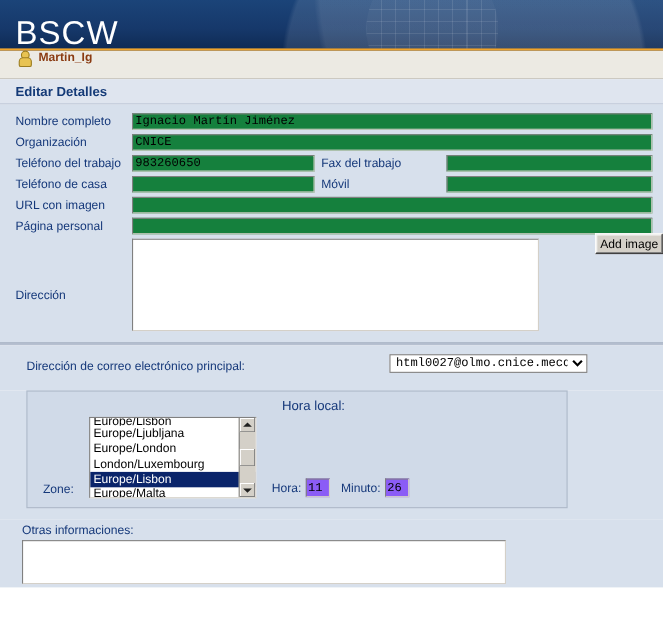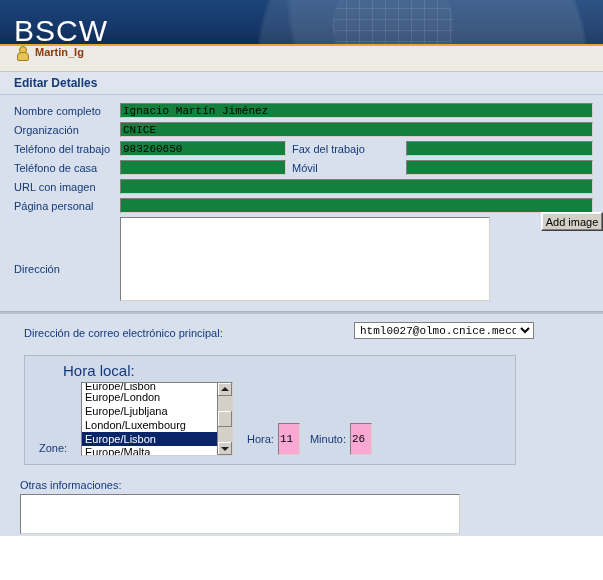--- a/index.html
+++ b/index.html
@@ -228,23 +228,24 @@
   }
   .tz-box {
     border: 1px solid #aeb9c9;
     background: #d0dae8;
     padding: 6px 8px 8px 14px;
     width: 492px;
     box-sizing: border-box;
   }
   .tz-title {
     color: #15387a;
-    font-size: 15px;
+    font-size: 12px;
     margin-bottom: 3px;
     padding-left: 24px;
+    text-align: center;
   }
   .tz-row {
     display: flex;
     align-items: flex-end;
   }
   .tz-zone-label {
     color: #15387a;
     font-size: 11px;
     width: 42px;
     padding-bottom: 2px;
@@ -320,25 +321,25 @@
     display: flex;
     align-items: center;
     margin-left: 14px;
     padding-bottom: 1px;
   }
   .tz-time .lbl { margin-right: 4px; }
   input.tiny {
     font-family: "Liberation Mono", monospace;
     font-size: 11px;
     width: 22px;
-    height: 32px;
+    height: 17px;
     border: 1px solid #808080;
     border-right-color: #d4d0c8;
     border-bottom-color: #d4d0c8;
-    background: #f9a8d4;
+    background: #8b5cf6;
     padding: 0 1px;
     box-sizing: border-box;
     margin-right: 10px;
   }
 
   
   .other-sec {
     background: #d7e0ec;
     padding: 4px 10px 0 20px;
   }
@@ -420,22 +421,22 @@
     </div>
   </div>
 
   <div class="tz-wrap">
     <div class="tz-box">
       <div class="tz-title">Hora local:</div>
       <div class="tz-row">
         <span class="tz-zone-label">Zone:</span>
         <div class="listbox">
           <div class="opt clipped-top">Europe/Lisbon</div>
+          <div class="opt">Europe/Ljubljana</div>
           <div class="opt">Europe/London</div>
-          <div class="opt">Europe/Ljubljana</div>
           <div class="opt">London/Luxembourg</div>
           <div class="opt sel">Europe/Lisbon</div>
           <div class="opt clipped-bottom">Europe/Malta</div>
           <div class="lb-scroll">
             <div class="arrow up"></div>
             <div class="thumb"></div>
             <div class="arrow down"></div>
           </div>
         </div>
         <div class="tz-time">

